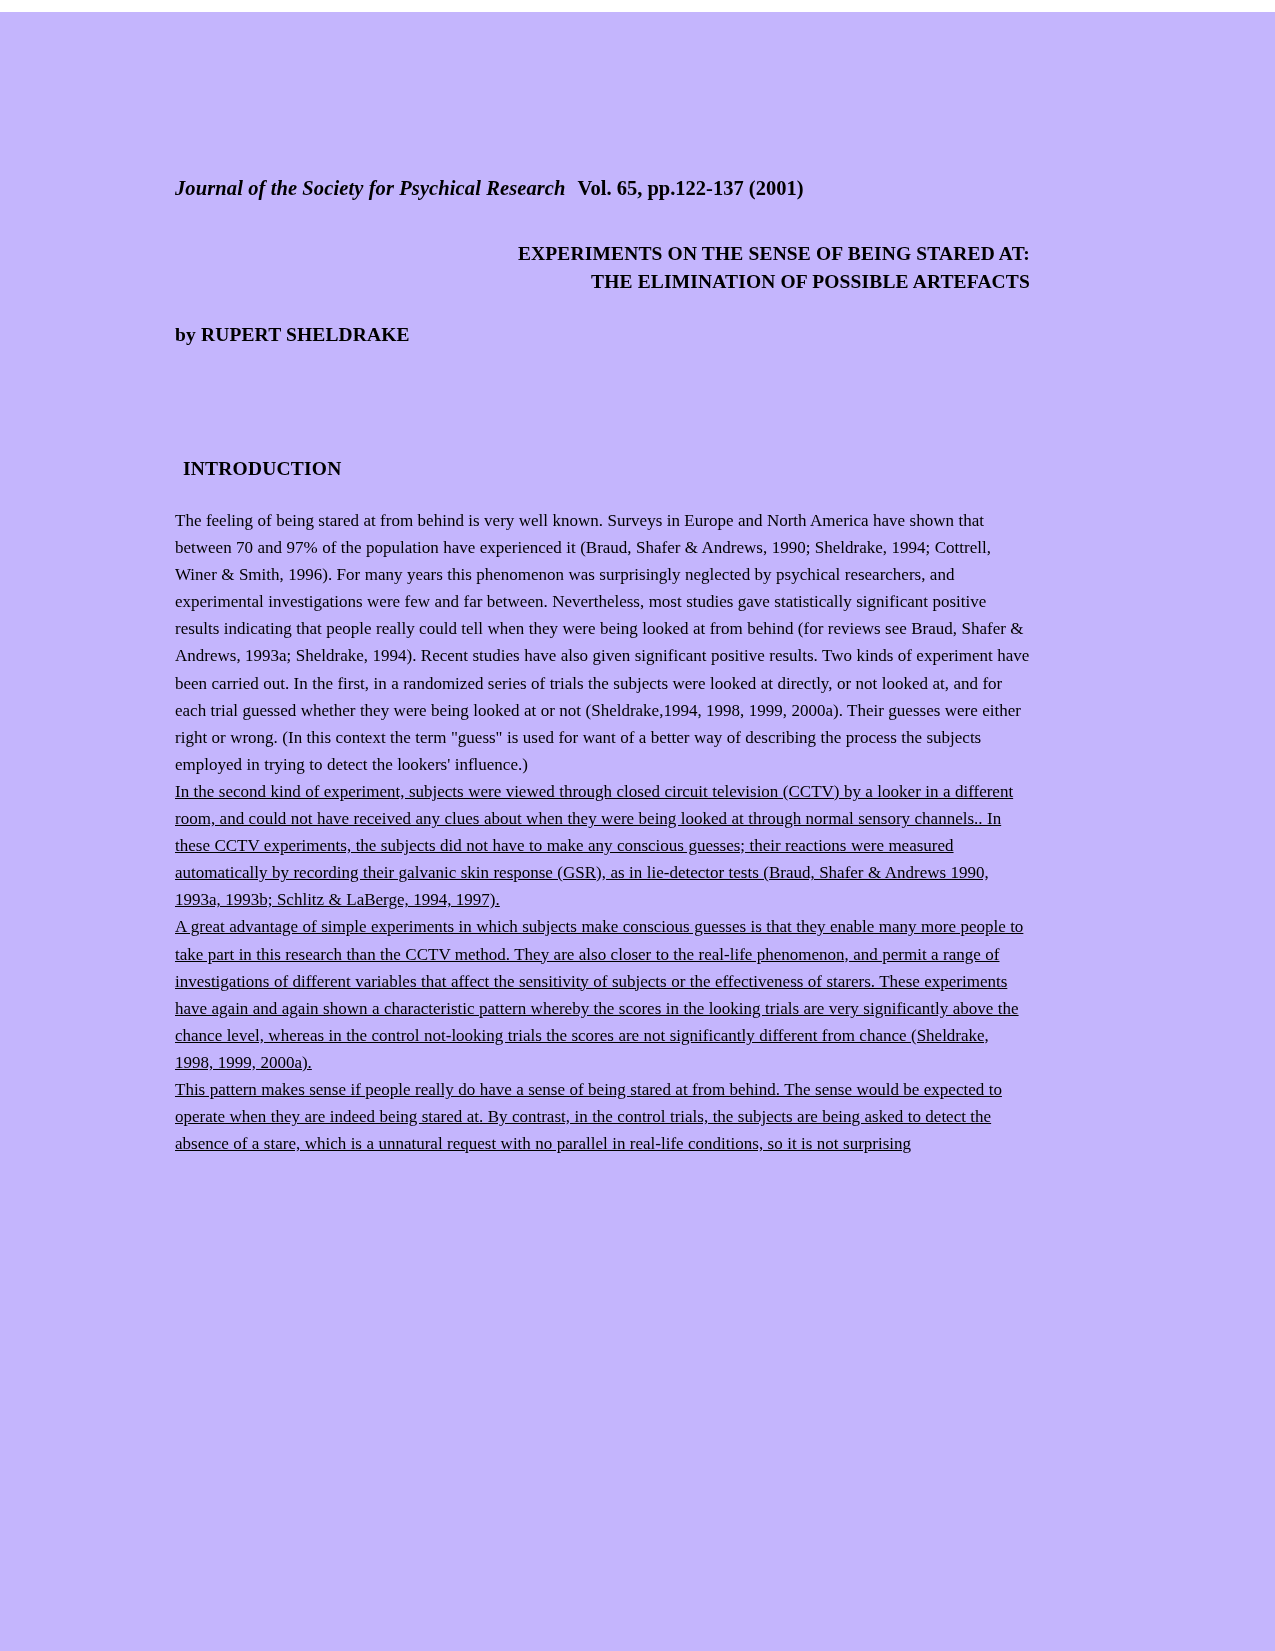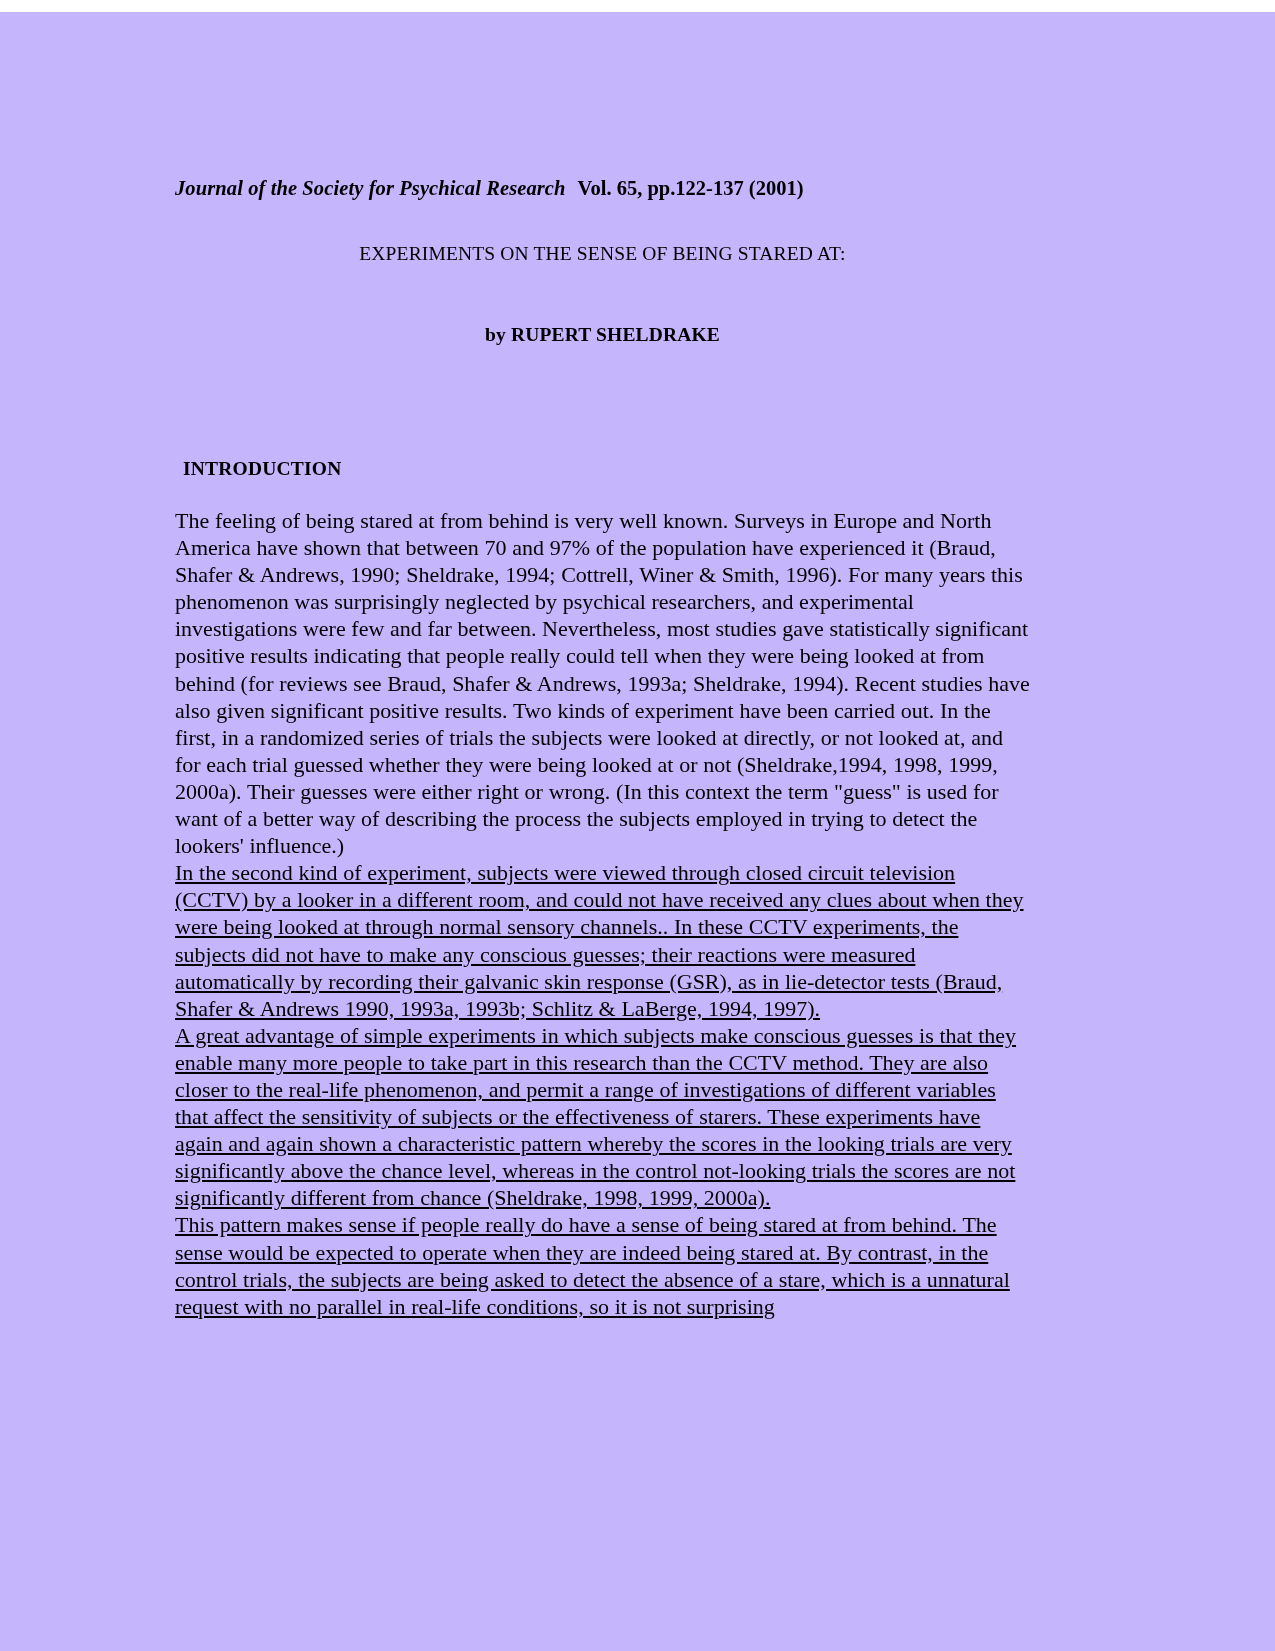--- a/index.html
+++ b/index.html
@@ -43,34 +43,34 @@
     font-style: normal;
     margin-left: 12px;
   }
 
   
   .title-block {
     position: absolute;
     left: 175px;
     top: 228px;
     width: 855px;
-    text-align: center;
-    font-weight: normal;
+    text-align: right;
+    font-weight: bold;
     font-size: 19.5px;
     line-height: 28px;
     letter-spacing: 0.15px;
   }
   .title-line { display: block; }
 
   .byline {
     position: absolute;
     left: 175px;
     top: 309px;
     width: 855px;
-    text-align: center;
+    text-align: left;
     font-weight: bold;
     font-size: 19.5px;
     line-height: 28px;
     letter-spacing: 0.15px;
   }
 
   
   .section-heading {
     position: absolute;
     left: 183px;
@@ -81,21 +81,21 @@
     letter-spacing: 0.2px;
     text-align: right;
   }
 
   
   .body-text {
     position: absolute;
     left: 175px;
     top: 495px;
     width: 856px;
-    font-size: 22px;
+    font-size: 17px;
     line-height: 27.1px;
     text-align: left;
     word-spacing: 0.2px;
   }
   .body-text p {
     margin: 0;
     padding: 0;
   }
   .body-text p + p {
     margin-top: 0;
@@ -106,20 +106,21 @@
 <body>
 
 <div class="page">
 
   <div class="masthead">
     <span class="journal-name">Journal of the Society for Psychical Research</span><span class="volume-info">Vol. 65,  pp.122-137 (2001)</span>
   </div>
 
   <div class="title-block">
     <span class="title-line">EXPERIMENTS ON THE SENSE OF BEING STARED AT:</span>
+    <span class="title-line">THE ELIMINATION OF POSSIBLE ARTEFACTS</span>
   </div>
 
   <div class="byline">by RUPERT SHELDRAKE</div>
 
   <div class="section-heading">INTRODUCTION</div>
 
   <div class="body-text">
     <p>The feeling of being stared at from behind is very well known. Surveys in Europe and North America have shown that between 70 and 97% of the population have experienced it (Braud, Shafer &amp; Andrews, 1990; Sheldrake, 1994;  Cottrell, Winer &amp; Smith, 1996). For many years this phenomenon was surprisingly neglected by psychical researchers, and experimental investigations were few and far between.  Nevertheless, most studies gave statistically significant positive results indicating that people really could tell when they were being looked at from behind (for reviews see Braud, Shafer &amp; Andrews, 1993a; Sheldrake, 1994).  Recent studies have also given significant positive results. Two kinds of experiment have been carried out.  In the first, in a randomized series of trials the subjects were looked at directly, or not looked at, and for each trial guessed whether they were being looked at or not (Sheldrake,1994, 1998, 1999, 2000a).  Their guesses were either right or wrong.  (In this context the term "guess" is used for want of a better way of describing the process the subjects employed in trying to detect the lookers' influence.)</p>
     <p>In the second kind of experiment, subjects were viewed through closed circuit television (CCTV) by a looker in a different room, and could not have received any clues about when they were being looked at through normal sensory channels..  In these CCTV experiments, the subjects did not have to make any conscious guesses; their reactions were measured automatically by recording their galvanic skin response (GSR), as in lie-detector tests (Braud,  Shafer &amp; Andrews 1990, 1993a, 1993b; Schlitz &amp; LaBerge, 1994, 1997).</p>
     <p>A great advantage of simple experiments in which subjects make conscious guesses is that they enable many more people to take part in this research than the CCTV method. They are also closer to the real-life phenomenon, and permit a range of investigations of different variables that affect the sensitivity of subjects or the effectiveness of starers. These experiments have again and again shown a characteristic pattern whereby the scores in the looking trials are very significantly above the chance level, whereas in the control not-looking trials the scores are not significantly different from chance (Sheldrake, 1998, 1999, 2000a).</p>

